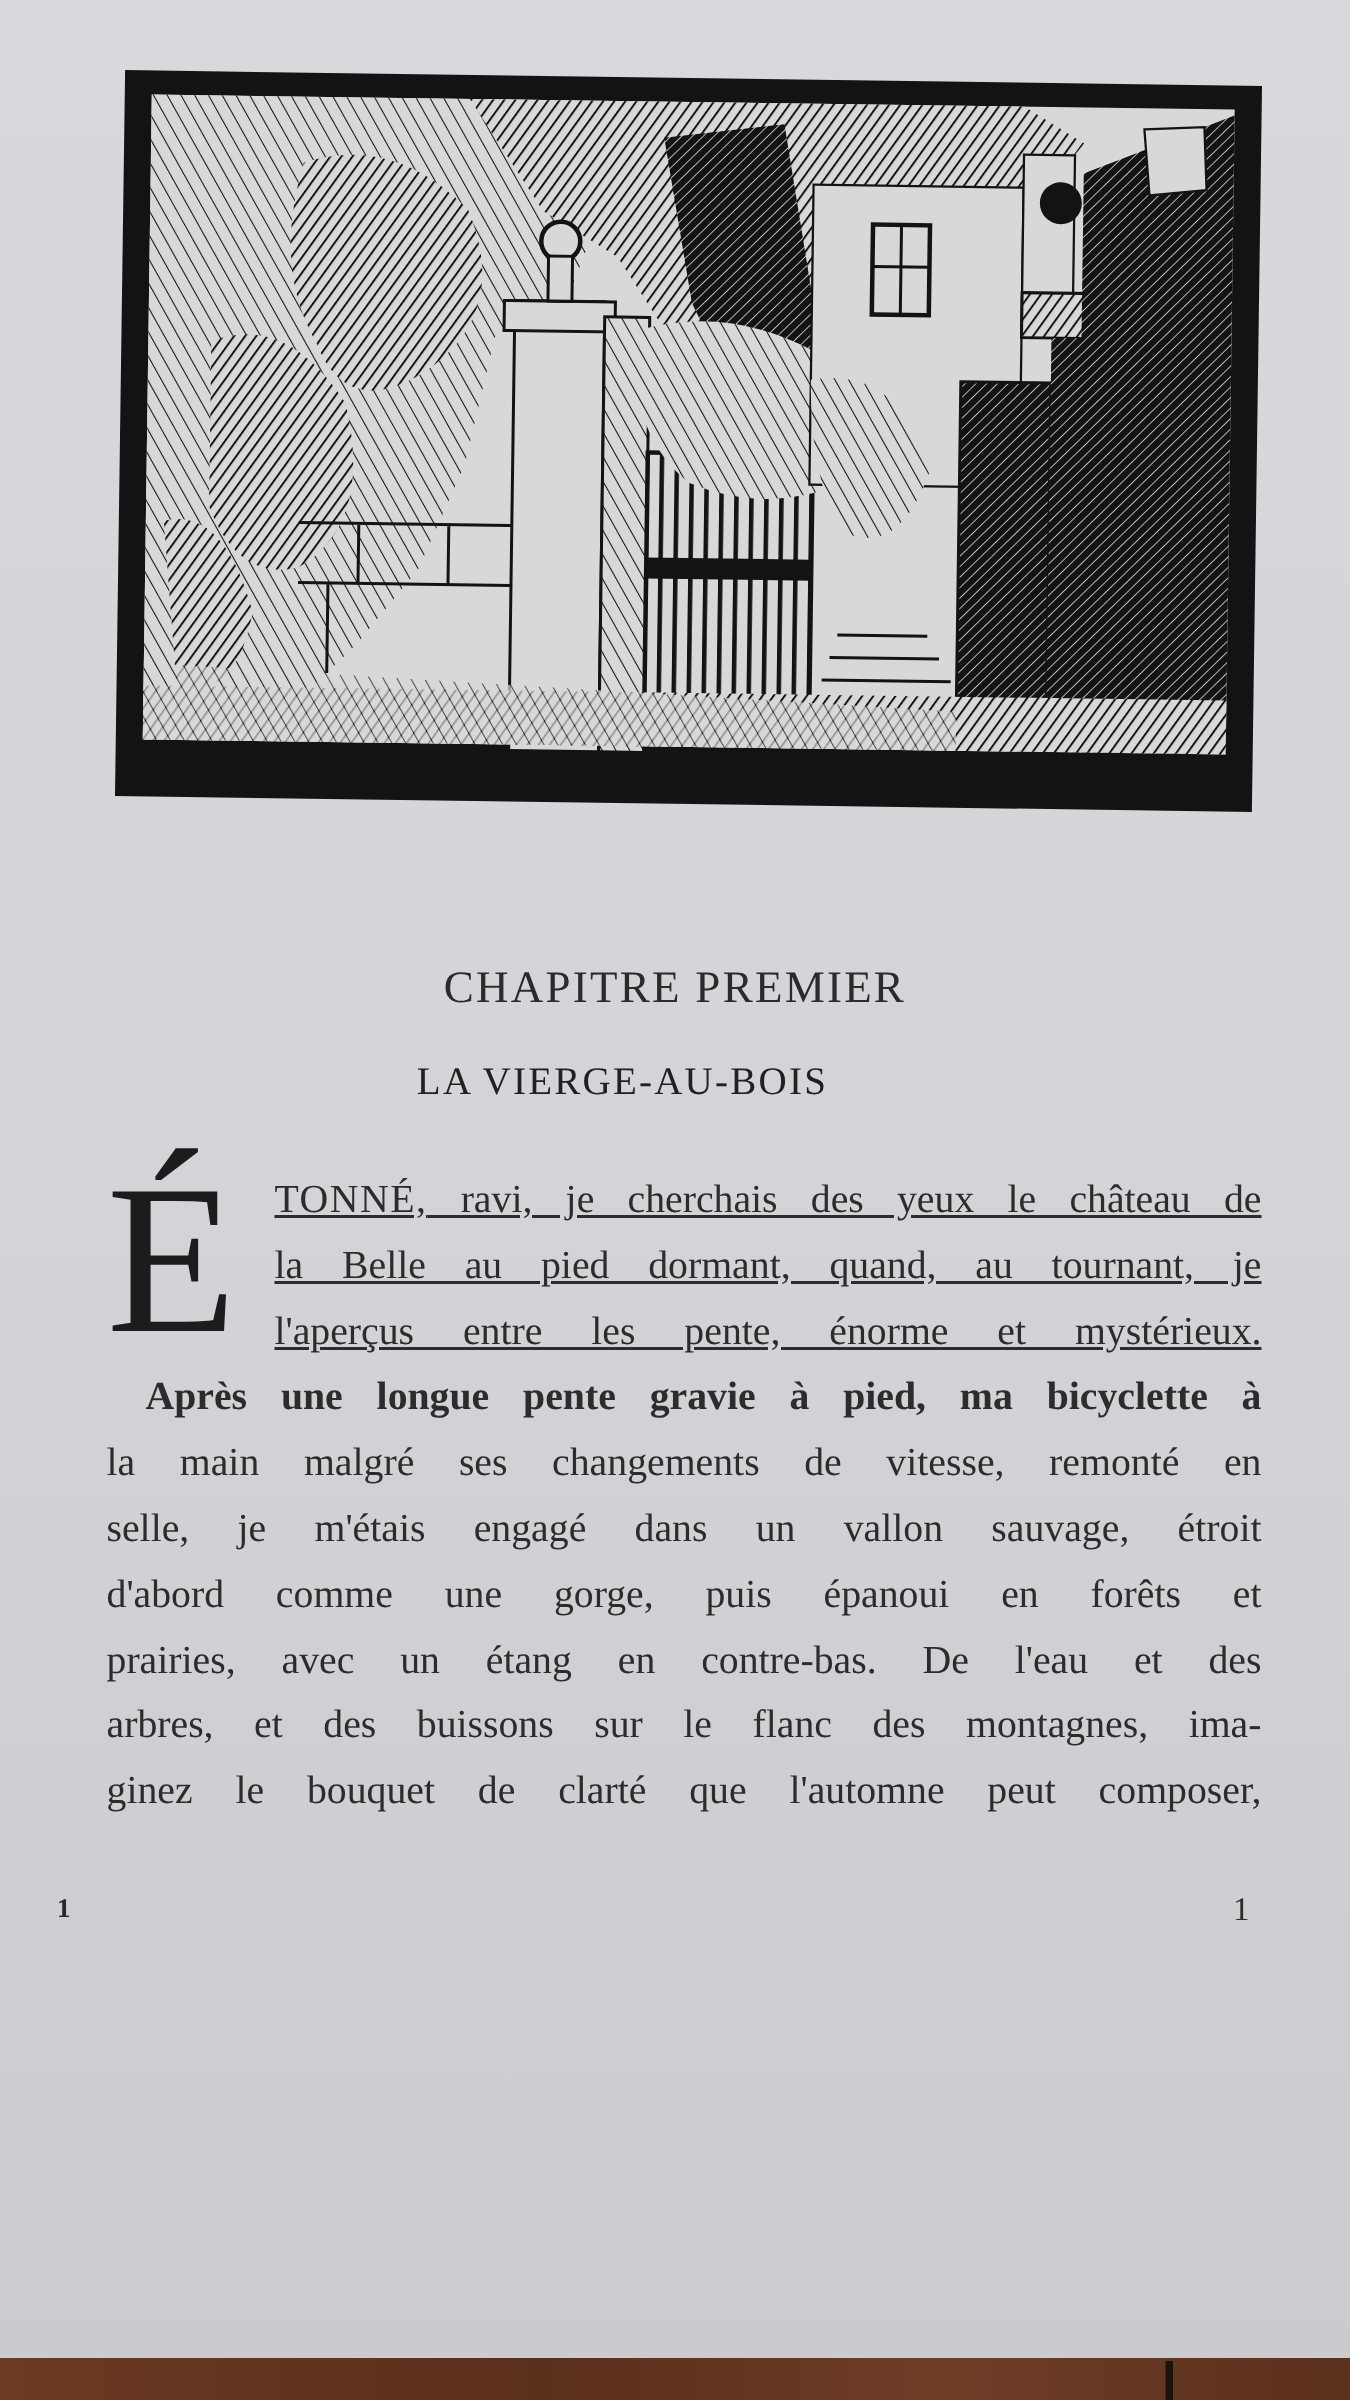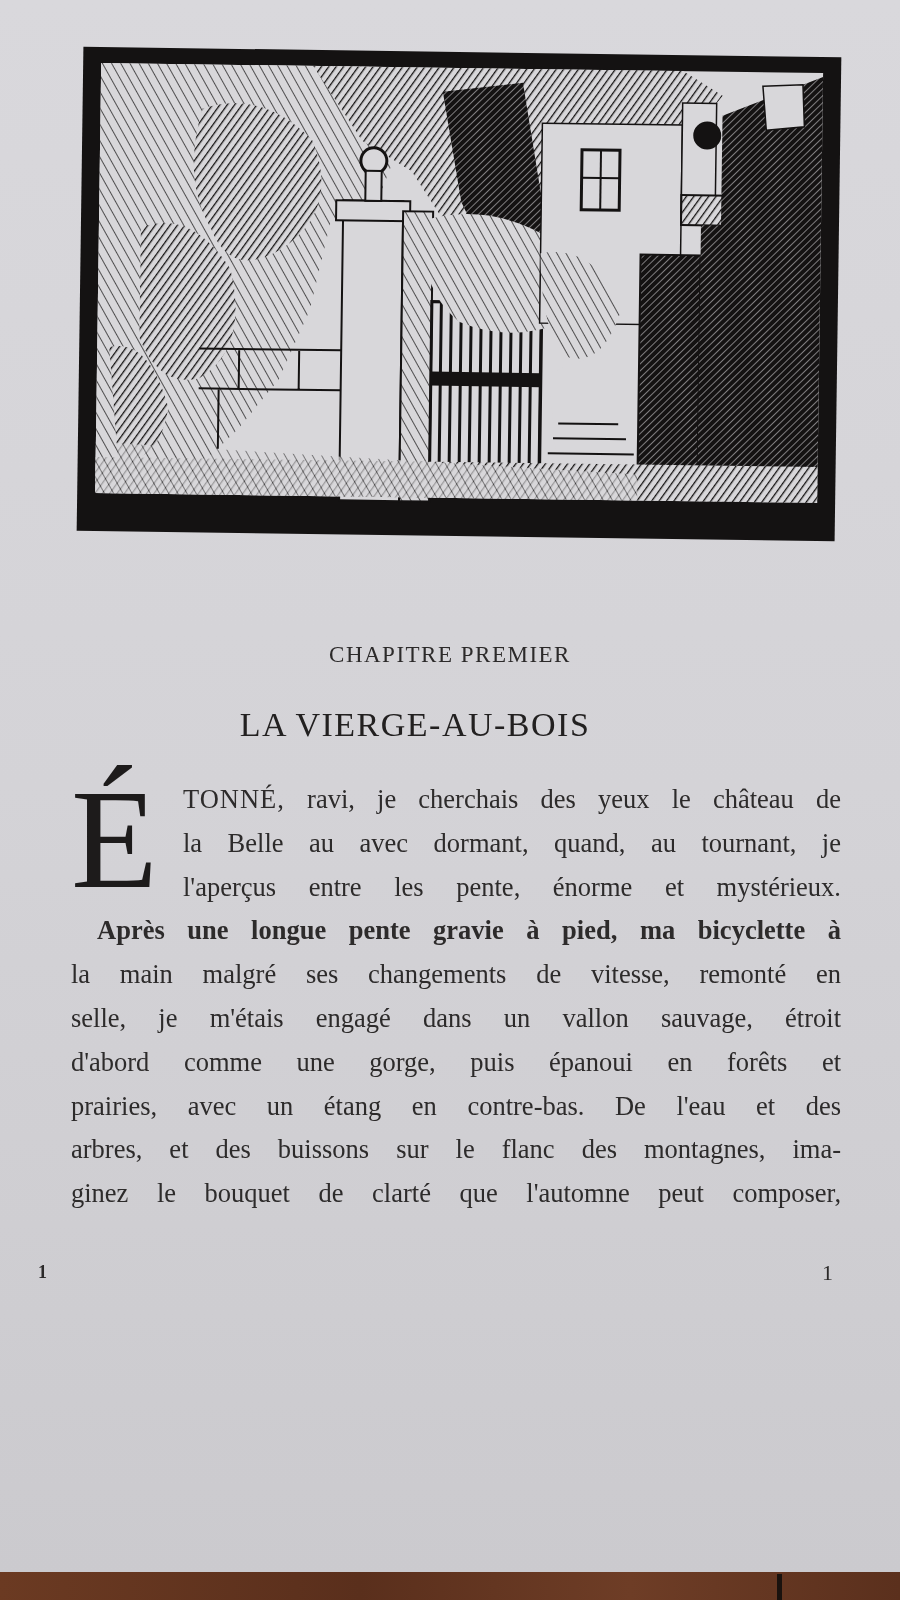--- a/index.html
+++ b/index.html
@@ -24,33 +24,33 @@
     
     .illustration {
       position: absolute; left: 80px; top: 52px; width: 758px; height: 484px;
       transform: rotate(0.8deg);
       background: #141212;
     }
     .illustration svg { position: absolute; left: 0; top: 0; width: 100%; height: 100%; }
 
     .chapter-label {
       position: absolute; left: 0; width: 900px; top: 642px; text-align: center;
-      font-size: 23px; letter-spacing: 1.5px; color: #2c2a2a;
+      font-size: 30px; letter-spacing: 1.5px; color: #2c2a2a;
     }
     .chapter-title {
       position: absolute; left: 0; width: 830px; top: 706px; text-align: center;
-      font-size: 34px; letter-spacing: 1.5px; color: #222020;
+      font-size: 26px; letter-spacing: 1.5px; color: #222020;
     }
     .body-text {
       position: absolute; left: 71px; top: 778px; width: 770px;
       font-size: 26.5px; line-height: 43.8px; color: #2d2b2b;
     }
     .line { display: block; white-space: nowrap; text-align: justify; text-align-last: justify; height: 43.8px; }
     .line.indent { padding-left: 26px; font-weight: bold; }
-    .line.drop { padding-left: 112px; }
+    .line.drop { padding-left: 112px; text-decoration: underline; }
     .smallcaps { font-variant: small-caps; letter-spacing: 1px; }
     .dropcap {
       position: absolute; left: 71px; top: 768px;
       font-size: 142px; line-height: 142px; color: #1d1b1b;
       font-family: "Liberation Serif", serif;
     }
     .folio-left {
       position: absolute; left: 38px; top: 1262px; font-size: 18px; font-weight: bold; color: #2b2929;
     }
     .folio-right {
@@ -130,21 +130,21 @@
     </svg>
   </div>
 
   <div class="chapter-label">CHAPITRE PREMIER</div>
   <div class="chapter-title">LA VIERGE-AU-BOIS</div>
 
   <div class="dropcap">É</div>
 
   <div class="body-text">
     <span class="line drop"><span class="smallcaps">TONNÉ,</span><span> ravi, je cherchais des yeux le château de</span></span>
-    <span class="line drop">la Belle au avec dormant, quand, au tournant, je</span>
+    <span class="line drop">la Belle au pied dormant, quand, au tournant, je</span>
     <span class="line drop">l'aperçus entre les pente, énorme et mystérieux.</span>
     <span class="line indent">Après une longue pente gravie à pied, ma bicyclette à</span>
     <span class="line">la main malgré ses changements de vitesse, remonté en</span>
     <span class="line">selle, je m'étais engagé dans un vallon sauvage, étroit</span>
     <span class="line">d'abord comme une gorge, puis épanoui en forêts et</span>
     <span class="line">prairies, avec un étang en contre-bas. De l'eau et des</span>
     <span class="line">arbres, et des buissons sur le flanc des montagnes, ima-</span>
     <span class="line">ginez le bouquet de clarté que l'automne peut composer,</span>
   </div>
 

